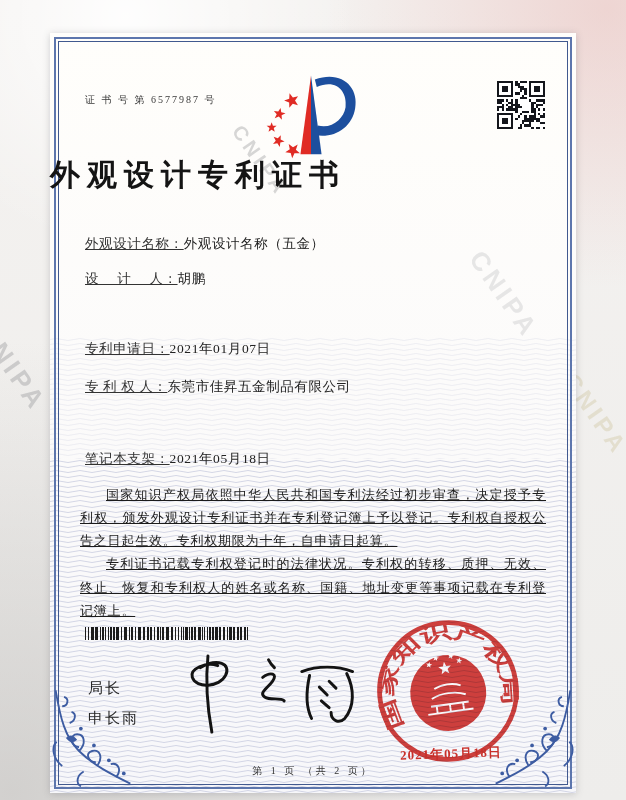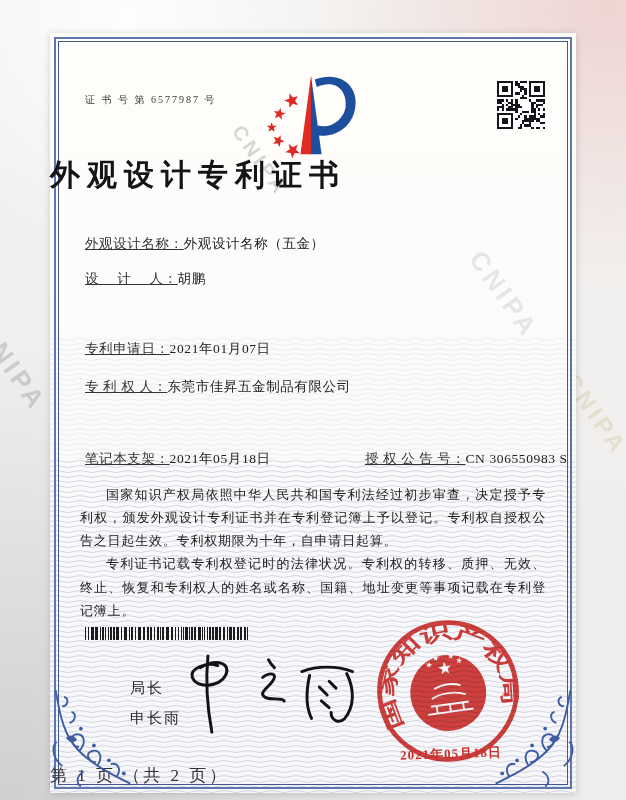--- a/index.html
+++ b/index.html
@@ -35,30 +35,30 @@
   .qr{position:absolute;left:447px;top:48px;}
   .title{
     position:absolute;left:0;top:122px;width:100%;text-align:left;
     font-size:30px;font-weight:700;letter-spacing:7px;color:#141414;
   }
   .field{position:absolute;left:35px;font-size:13.5px;color:#222;letter-spacing:.6px;white-space:nowrap;}
   .field .lab{color:#333;text-decoration:underline;}
   .grant-no{position:absolute;left:280px;top:0;}
   .paras{position:absolute;left:30px;top:450px;width:466px;font-size:13px;
     line-height:1.78;letter-spacing:.8px;color:#1c1c1c;}
-  .paras p{margin:0;text-indent:2em;text-align:justify;}
+  .paras p{margin:0;text-indent:2em;text-align:justify;text-decoration:underline;}
   .barcode{position:absolute;left:35px;top:594px;}
   .signer{position:absolute;left:38px;top:640px;font-family:Liberation Sans, sans-serif;
-    font-size:15px;letter-spacing:2px;color:#262626;font-weight:500;line-height:2.0;margin-left:42px;}
+    font-size:15px;letter-spacing:2px;color:#262626;font-weight:500;line-height:2.0;}
   .signature{position:absolute;left:113px;top:617px;}
   .seal{position:absolute;left:322px;top:582px;transform:rotate(-8deg);opacity:.92;mix-blend-mode:multiply;}
   .seal-date{position:absolute;left:330px;top:712px;width:142px;text-align:center;
     color:#c9302a;font-size:13px;letter-spacing:1px;transform:rotate(-2deg);font-weight:600;}
-  .footer{position:absolute;left:0;top:731px;width:100%;text-align:left;
-    font-size:17px;letter-spacing:3px;color:#333;}
+  .footer{position:absolute;left:0;top:731px;width:100%;text-align:center;
+    font-size:10px;letter-spacing:3px;color:#333;}
   .ornament{position:absolute;bottom:4px;pointer-events:none;}
   .ornament.bl{left:1px;transform:scaleX(-1);}
   .ornament.br{right:1px;}
 </style>
 </head>
 <body>
 
 <div class="wm wm2">CNIPA</div>
 <div class="wm wm4">CNIPA</div>
 
@@ -249,21 +249,20 @@
     <span class="lab">设　 计　 人：</span><span>胡鹏</span>
   </div>
   <div class="field" style="top:307px">
     <span class="lab">专利申请日：</span><span>2021年01月07日</span>
   </div>
   <div class="field" style="top:345px">
     <span class="lab">专 利 权 人：</span><span>东莞市佳昇五金制品有限公司</span>
   </div>
   <div class="field" style="top:417px;width:460px">
     <span class="lab">笔记本支架：</span><span>2021年05月18日</span>
-    <span class="grant-no"><span class="lab">授 权 公 告 号：</span><span>CN 306550983 S</span></span>
   </div>
 
   <div class="paras">
     <p>国家知识产权局依照中华人民共和国专利法经过初步审查，决定授予专利权，颁发外观设计专利证书并在专利登记簿上予以登记。专利权自授权公告之日起生效。专利权期限为十年，自申请日起算。</p>
     <p>专利证书记载专利权登记时的法律状况。专利权的转移、质押、无效、终止、恢复和专利权人的姓名或名称、国籍、地址变更等事项记载在专利登记簿上。</p>
   </div>
 
   <svg class="barcode" width="168" height="13" viewBox="0 0 168 13">
     <g id="barcode-bars" fill="#1c1c1c">
         <rect x="0" y="0" width="1" height="13"></rect>

